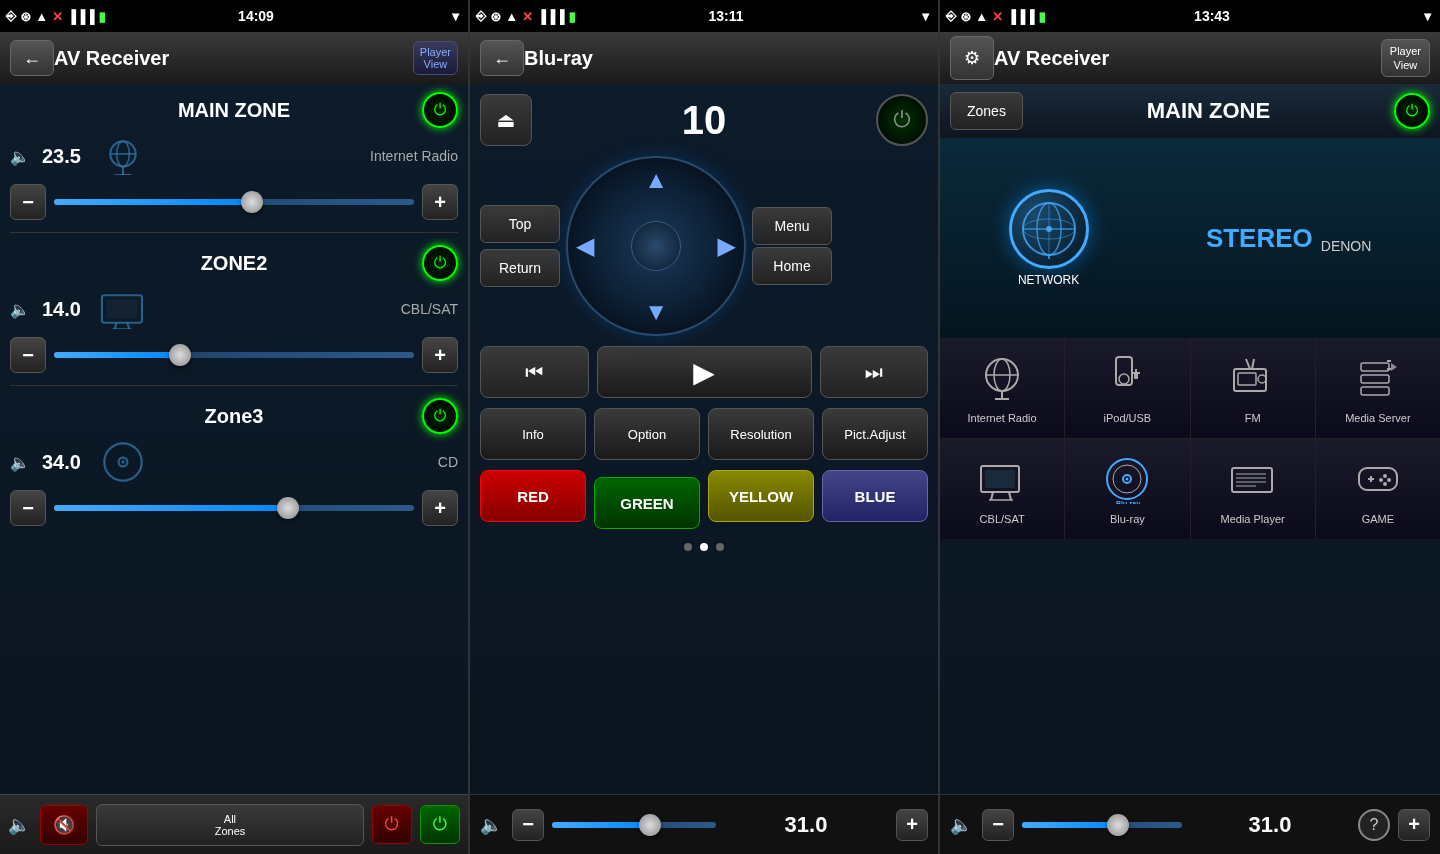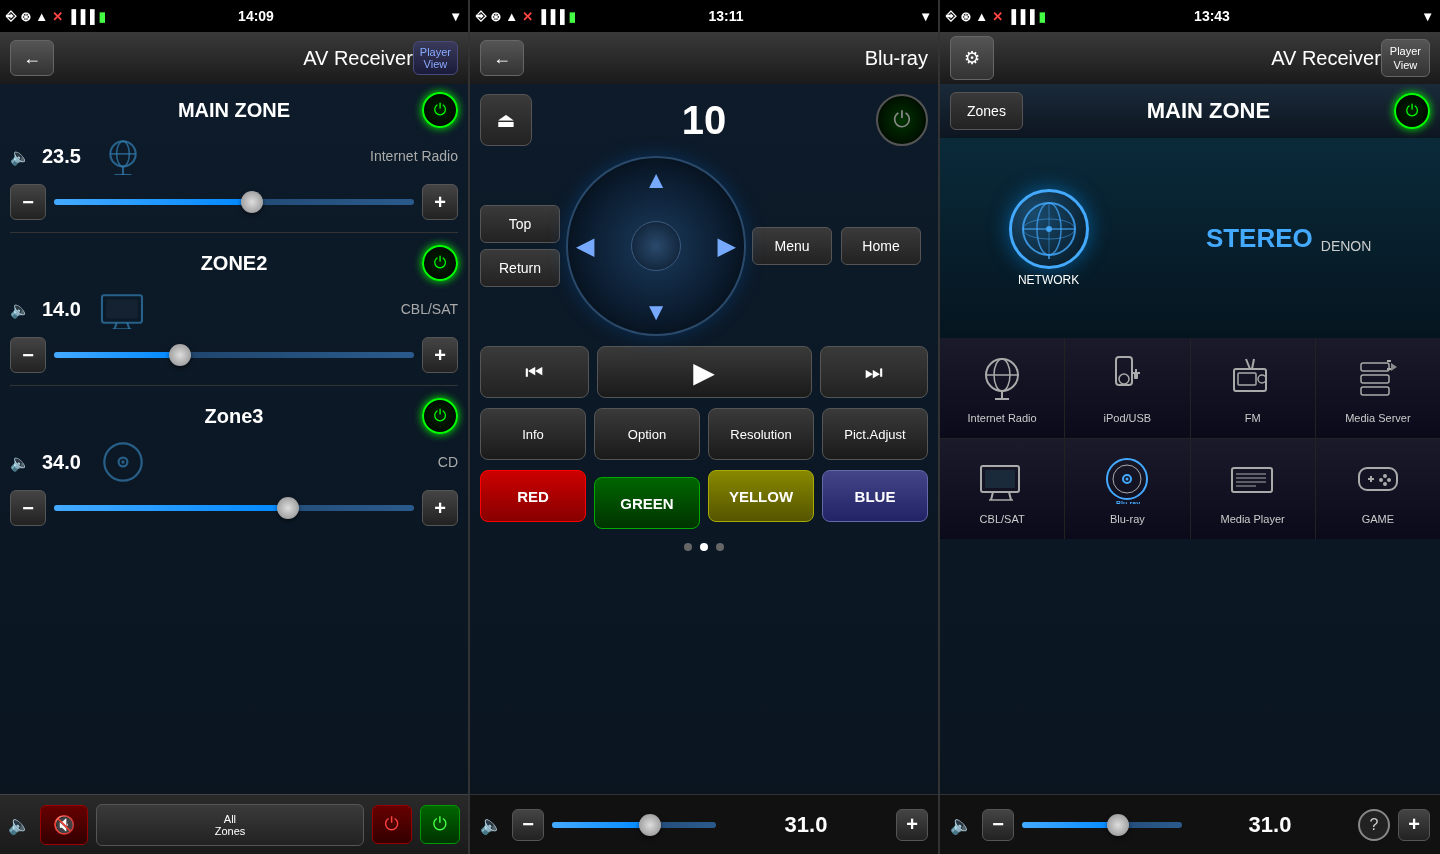--- a/index.html
+++ b/index.html
@@ -56,24 +56,24 @@
     .header {
       height: 52px;
       background: linear-gradient(180deg, #3a3a3a 0%, #1a1a1a 100%);
       display: flex;
       align-items: center;
       padding: 0 10px;
       position: relative;
     }
     .header-title {
       flex: 1;
-      text-align: right;
+      text-align: left;
       color: #fff;
       font-size: 20px;
-      font-weight: normal;
+      font-weight: bold;
     }
     .back-btn {
       width: 44px;
       height: 36px;
       background: linear-gradient(180deg, #555 0%, #333 100%);
       border: 1px solid #666;
       border-radius: 6px;
       display: flex;
       align-items: center;
       justify-content: center;
@@ -737,21 +737,21 @@
       </div>
 
       <div class="dpad">
         <span class="dpad-arrow dpad-up">▲</span>
         <span class="dpad-arrow dpad-down">▼</span>
         <span class="dpad-arrow dpad-left">◀</span>
         <span class="dpad-arrow dpad-right">▶</span>
         <div class="dpad-center"></div>
       </div>
 
-      <div style="display:flex;flex-direction:row;gap:9px">
+      <div style="display:flex;flex-direction:column;gap:2px">
         <div class="nav-btn">Menu</div>
         <div class="nav-btn">Home</div>
       </div>
     </div>
 
     <div class="transport-row">
       <div class="transport-btn">
         <span>⏮</span>
       </div>
       <div class="transport-btn play">

